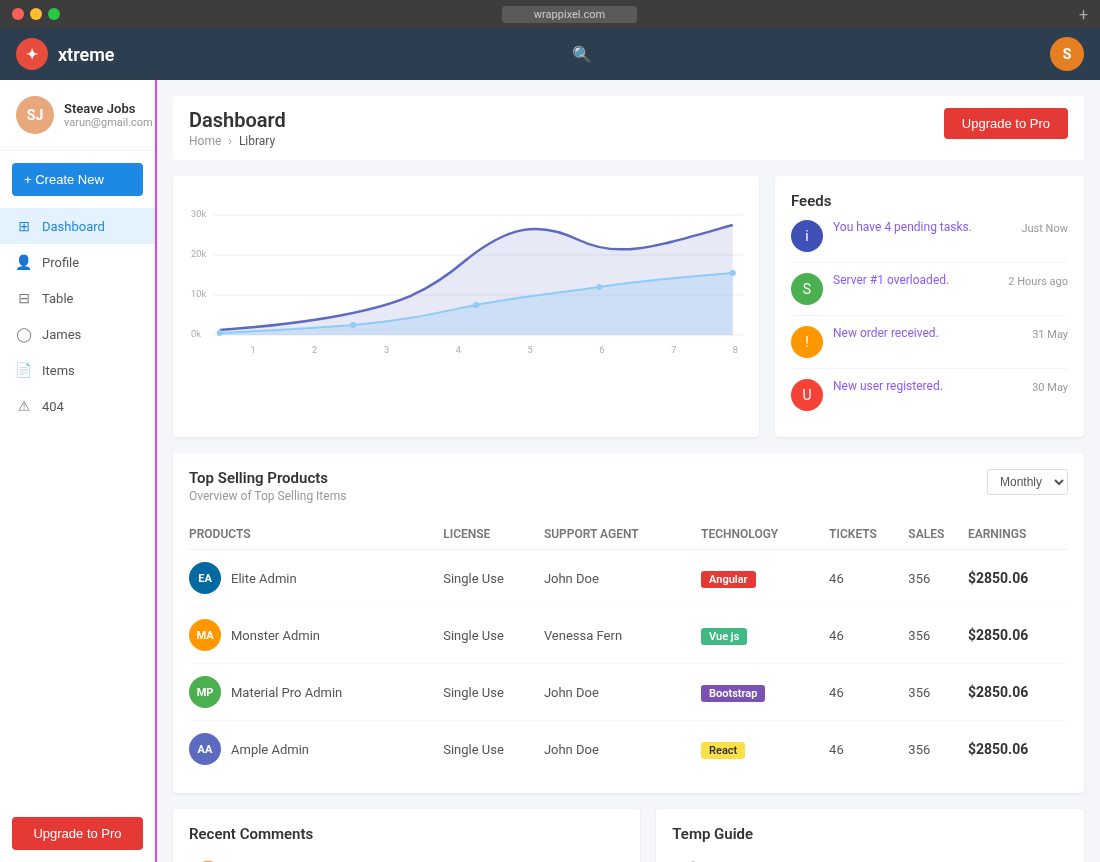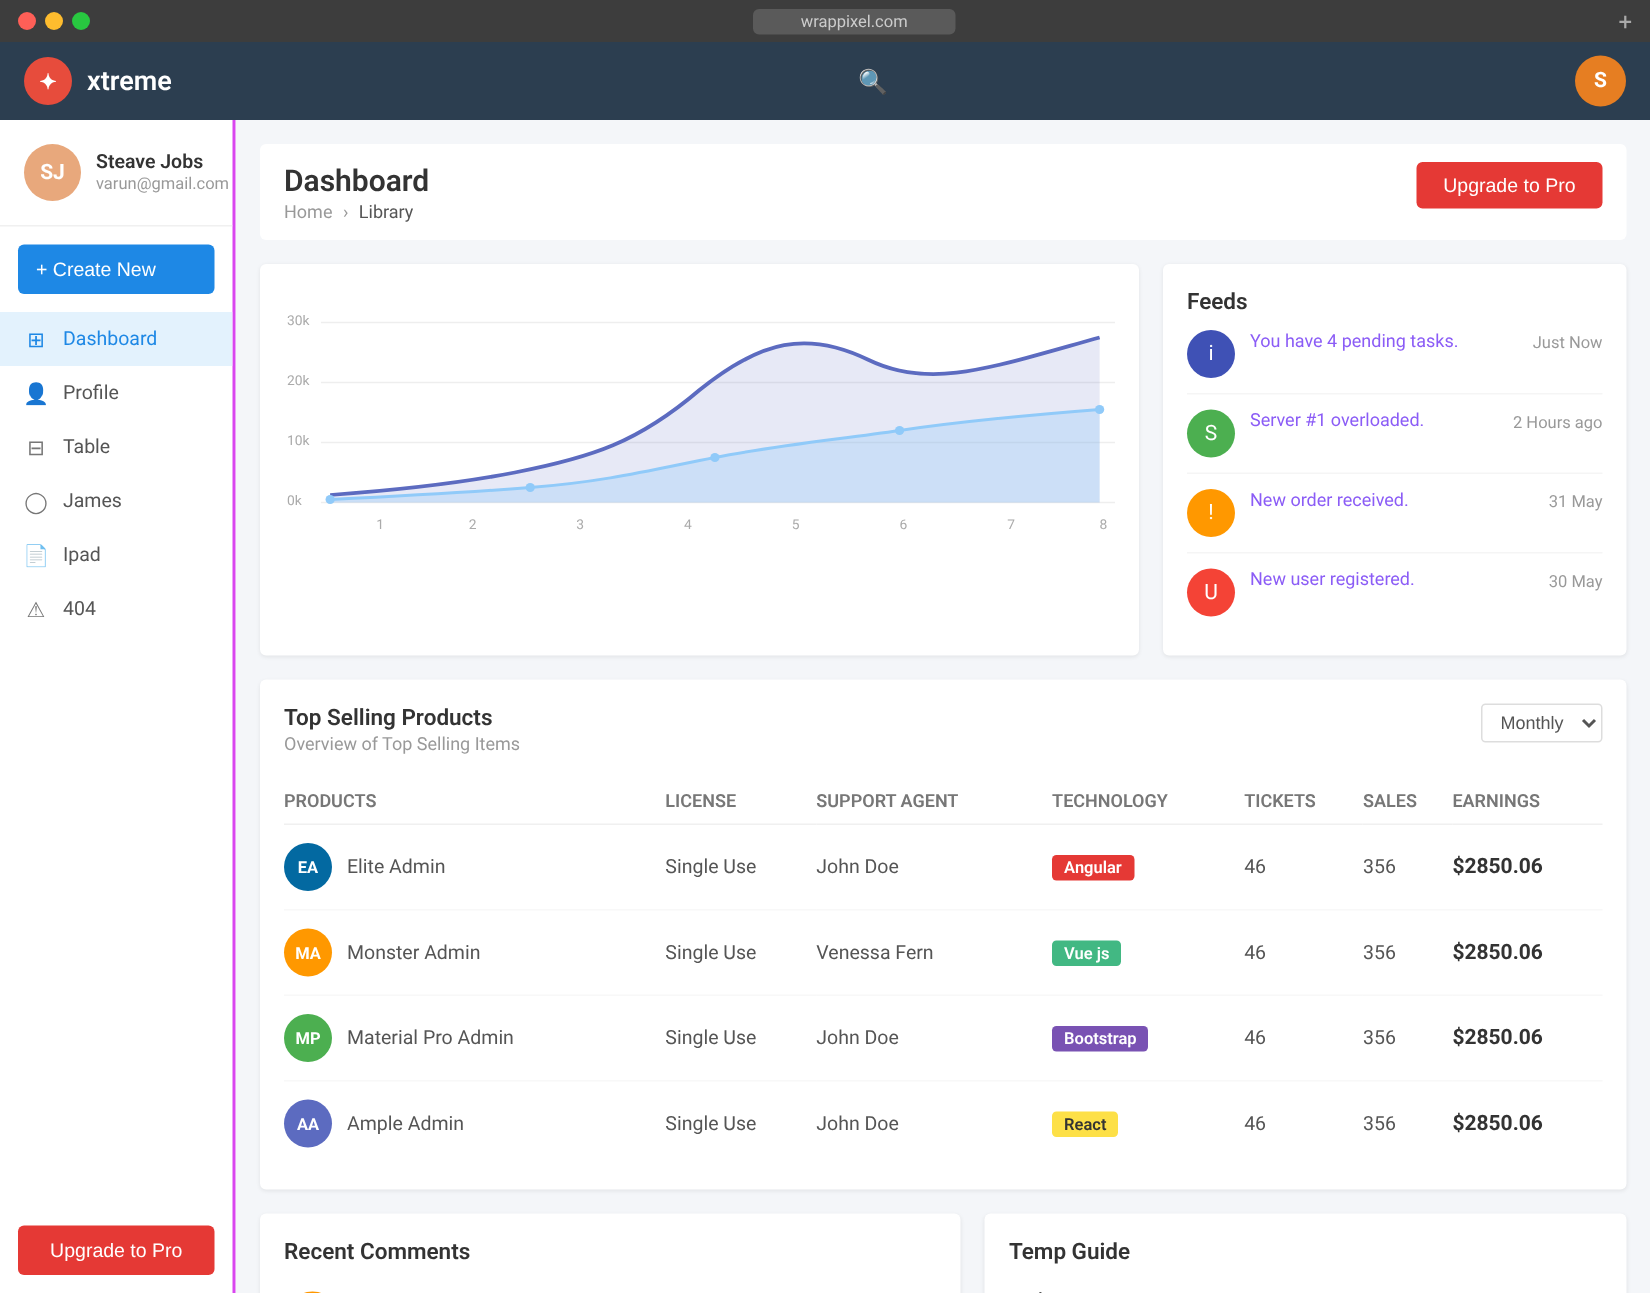--- a/index.html
+++ b/index.html
@@ -159,21 +159,21 @@
         <div class="menu-item">
           <span class="menu-icon">⊟</span>
           <span>Table</span>
         </div>
         <div class="menu-item">
           <span class="menu-icon">◯</span>
           <span>James</span>
         </div>
         <div class="menu-item">
           <span class="menu-icon">📄</span>
-          <span>Ipad</span>
+          <span>Items</span>
         </div>
         <div class="menu-item">
           <span class="menu-icon">⚠</span>
           <span>404</span>
         </div>
       </div>
 
       <button class="sidebar-upgrade">Upgrade to Pro</button>
     </div>
 

